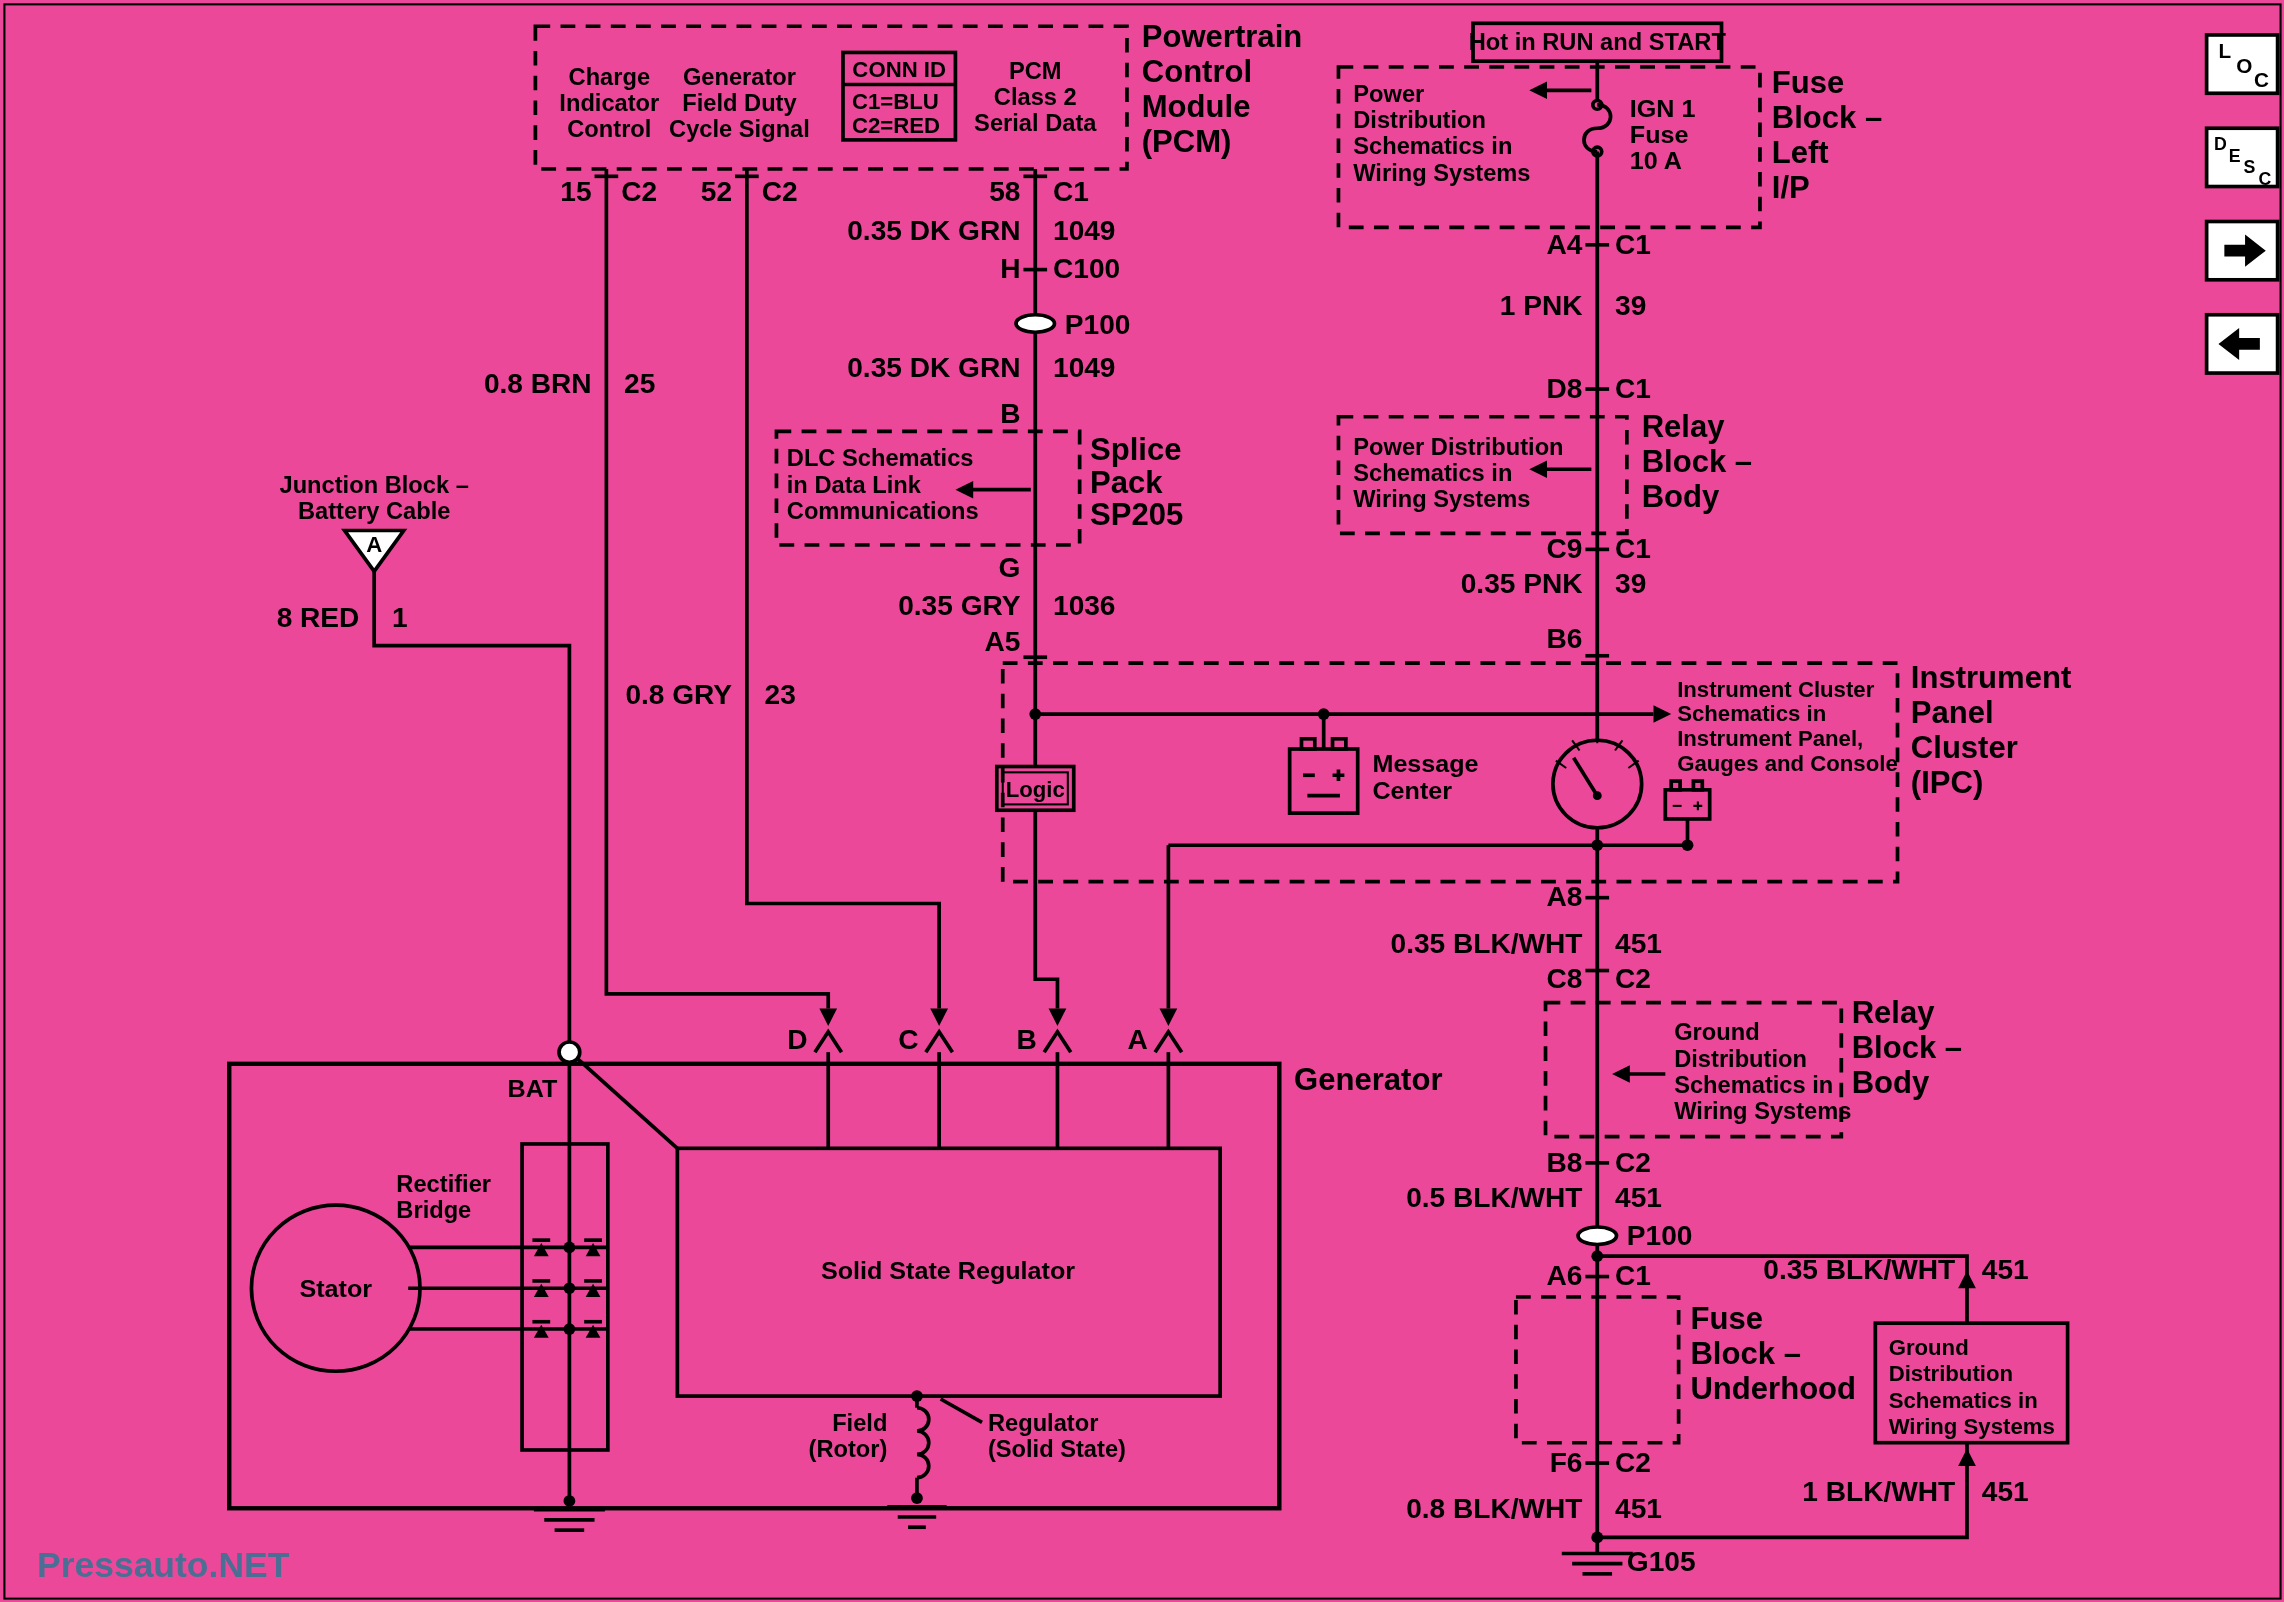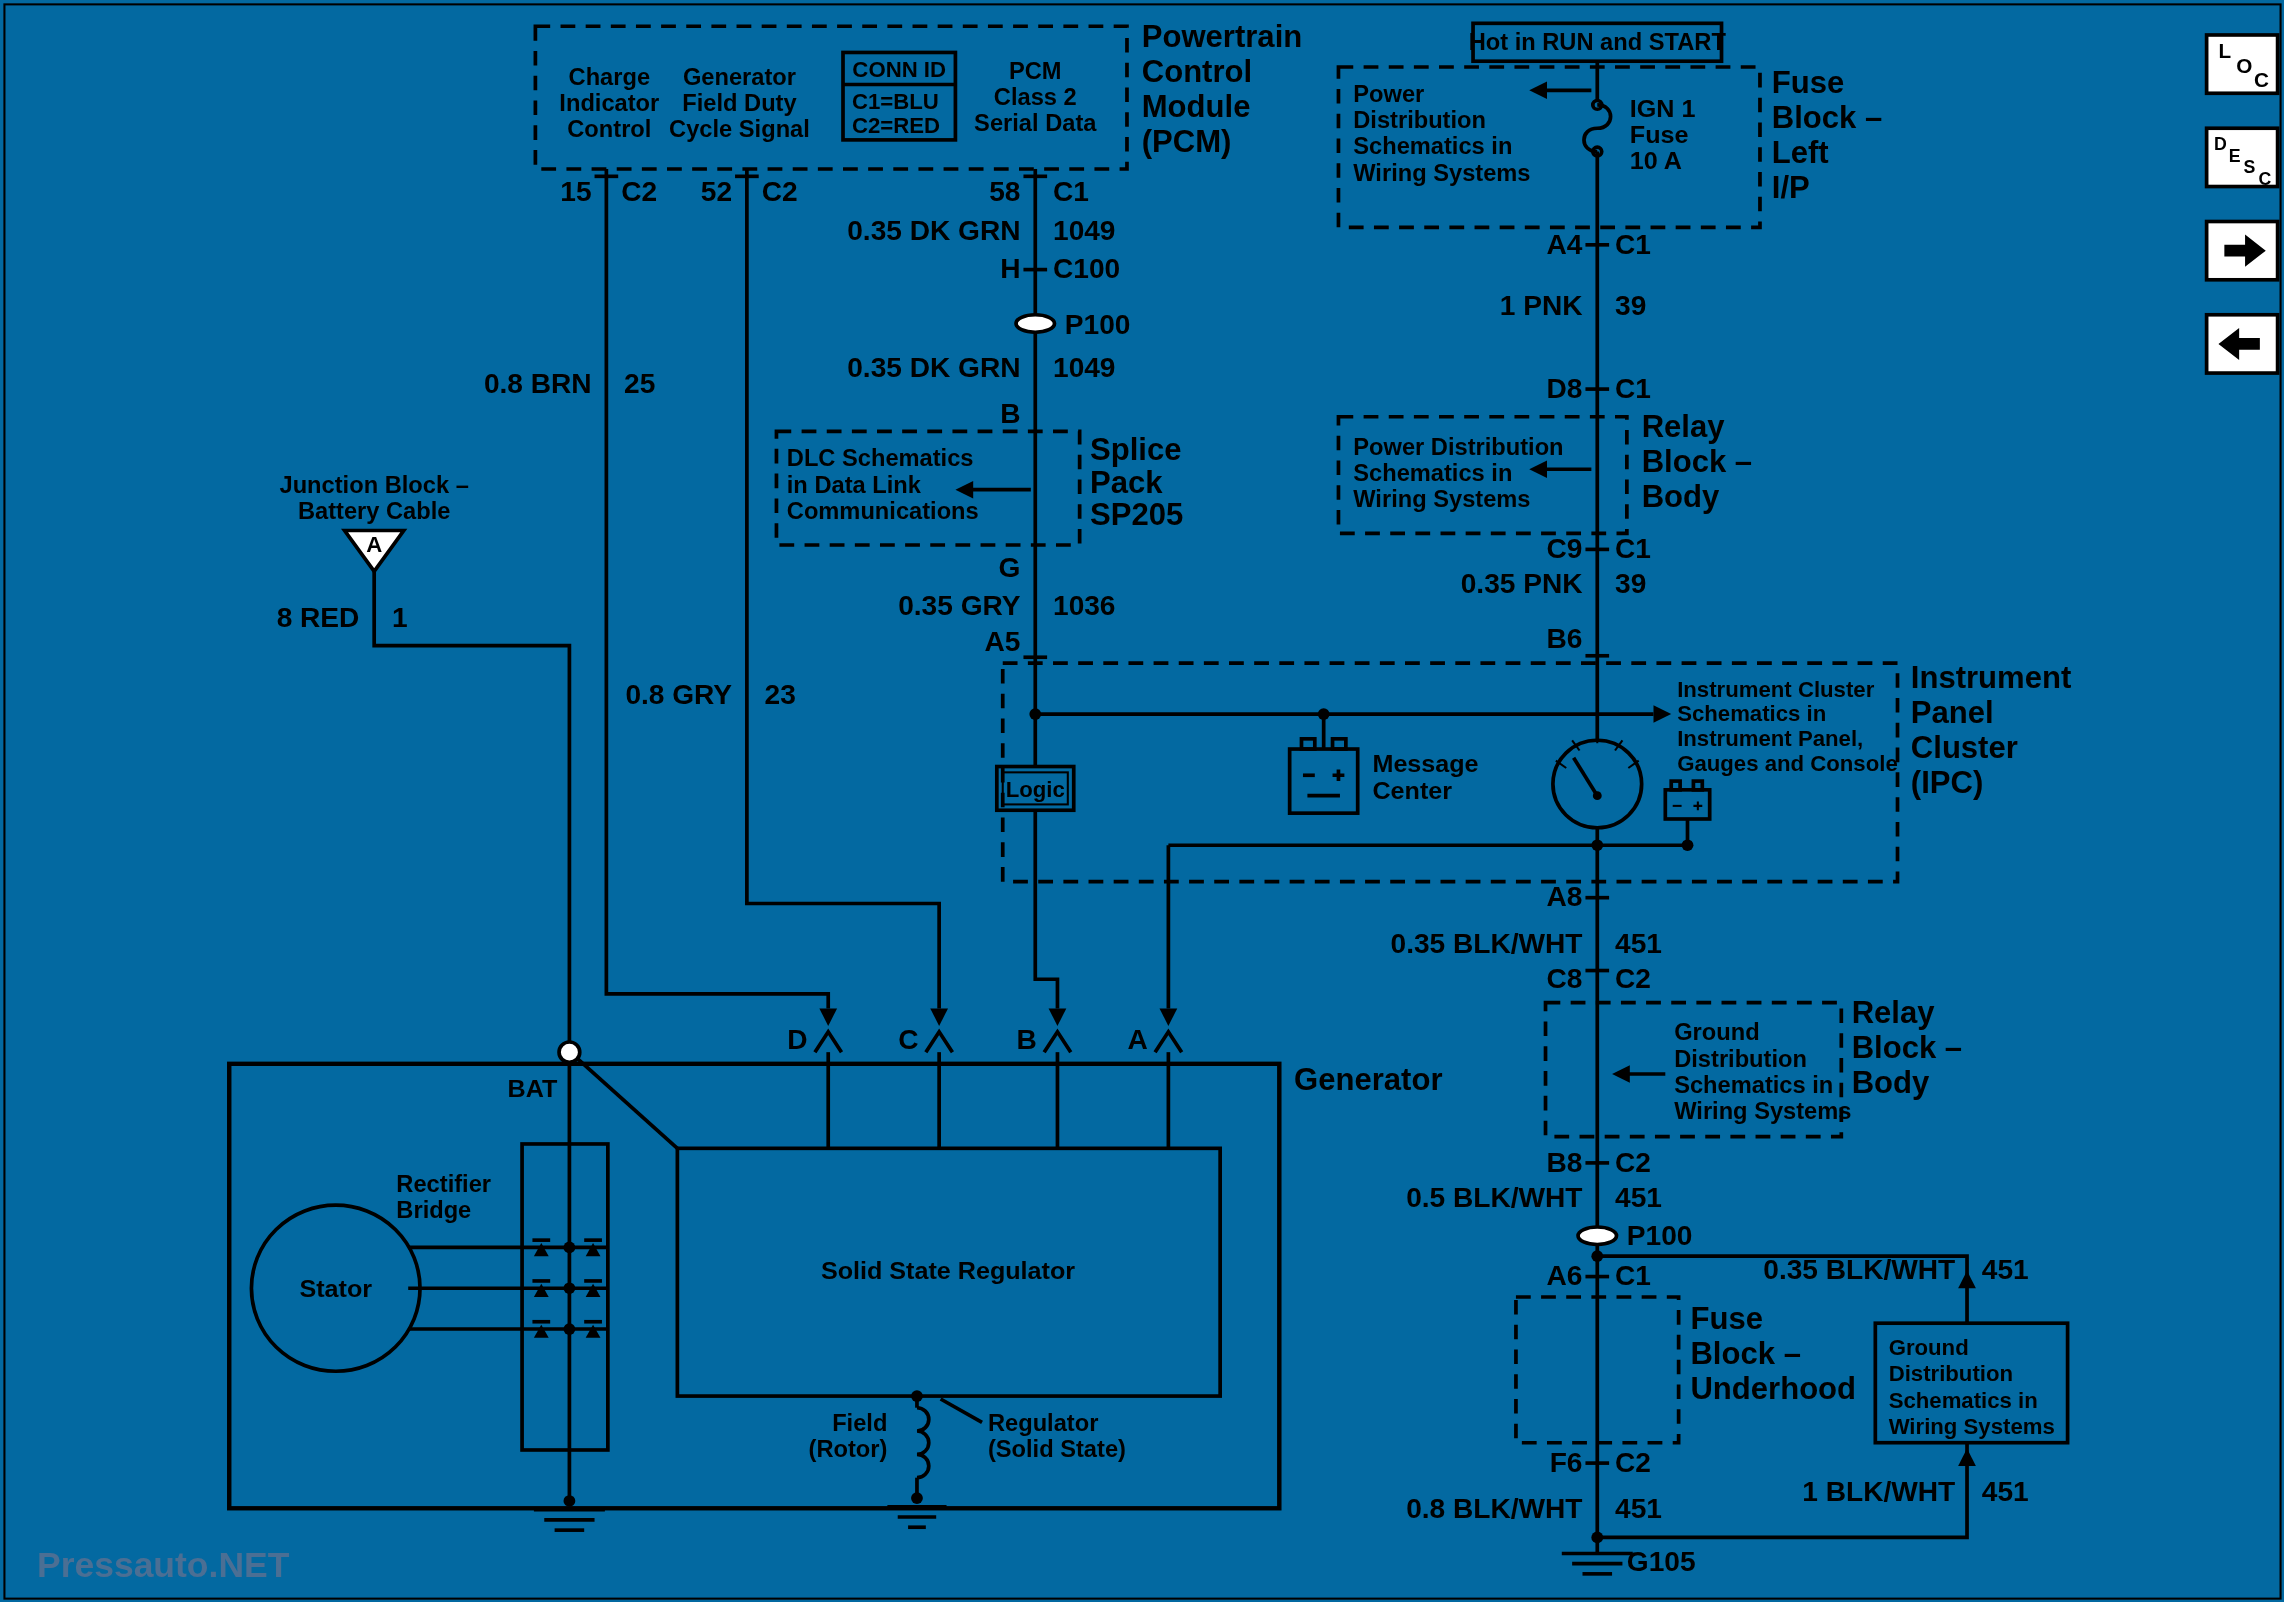--- a/index.html
+++ b/index.html
@@ -1,16 +1,16 @@
 <!DOCTYPE html>
 <html style="font-size:15px"><head>
 <meta charset="utf-8">
 <style>
   html,body{margin:0;padding:0;background:#fff;}
-  .page{width:2285px;height:1603px;background:#0369a1;position:relative;}
+  .page{width:2285px;height:1603px;background:#ec4899;position:relative;}
   svg{display:block;width:100%;height:100%;}
   text{font-family:"Liberation Sans",sans-serif;font-weight:bold;fill:#000;}
   .s12{font-size:12px}.s14{font-size:14px}.s15{font-size:15px}.s16{font-size:16px}
   .s17{font-size:17px}.s19{font-size:19px}.s21{font-size:21px}.s24{font-size:24px}
   .end{text-anchor:end}.mid{text-anchor:middle}
   .w{stroke:#000;stroke-width:2.5;fill:none;}
   .w3{stroke:#000;stroke-width:3;fill:none;}
   .thin{stroke:#000;stroke-width:1.4;fill:none;}
   .dash{stroke-dasharray:10 7;}
   .dot{fill:#000;stroke:none;}

